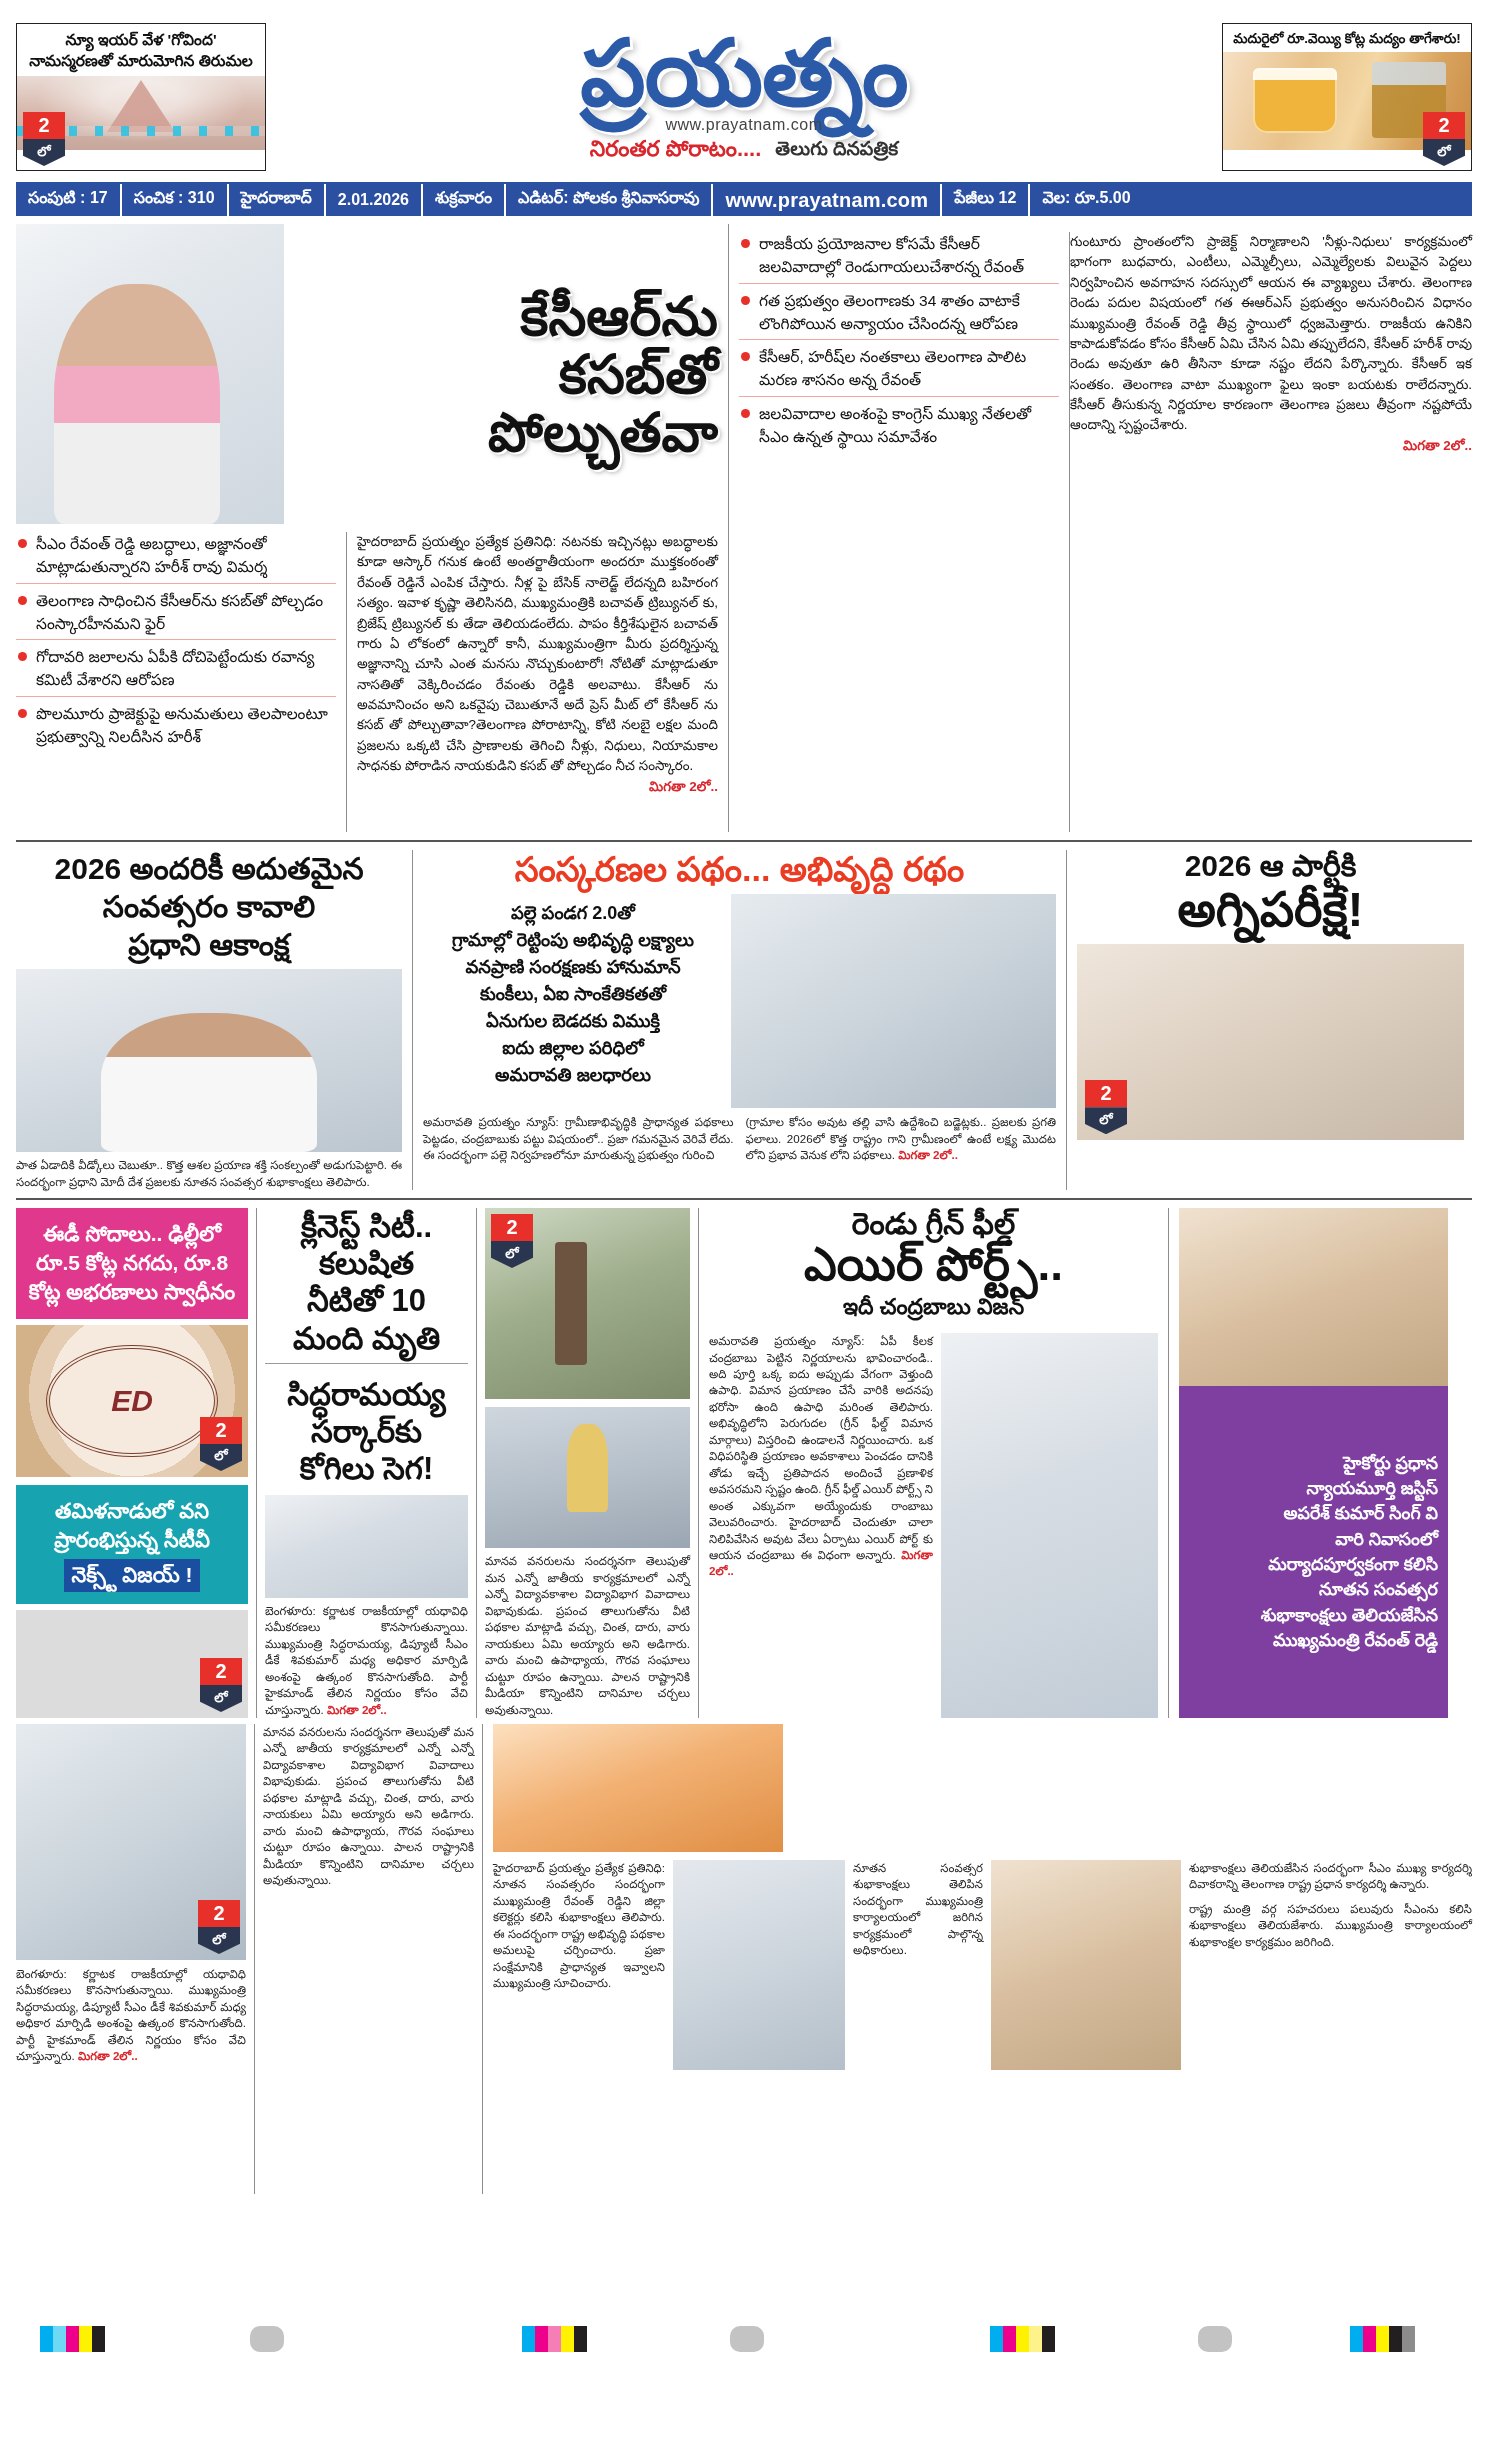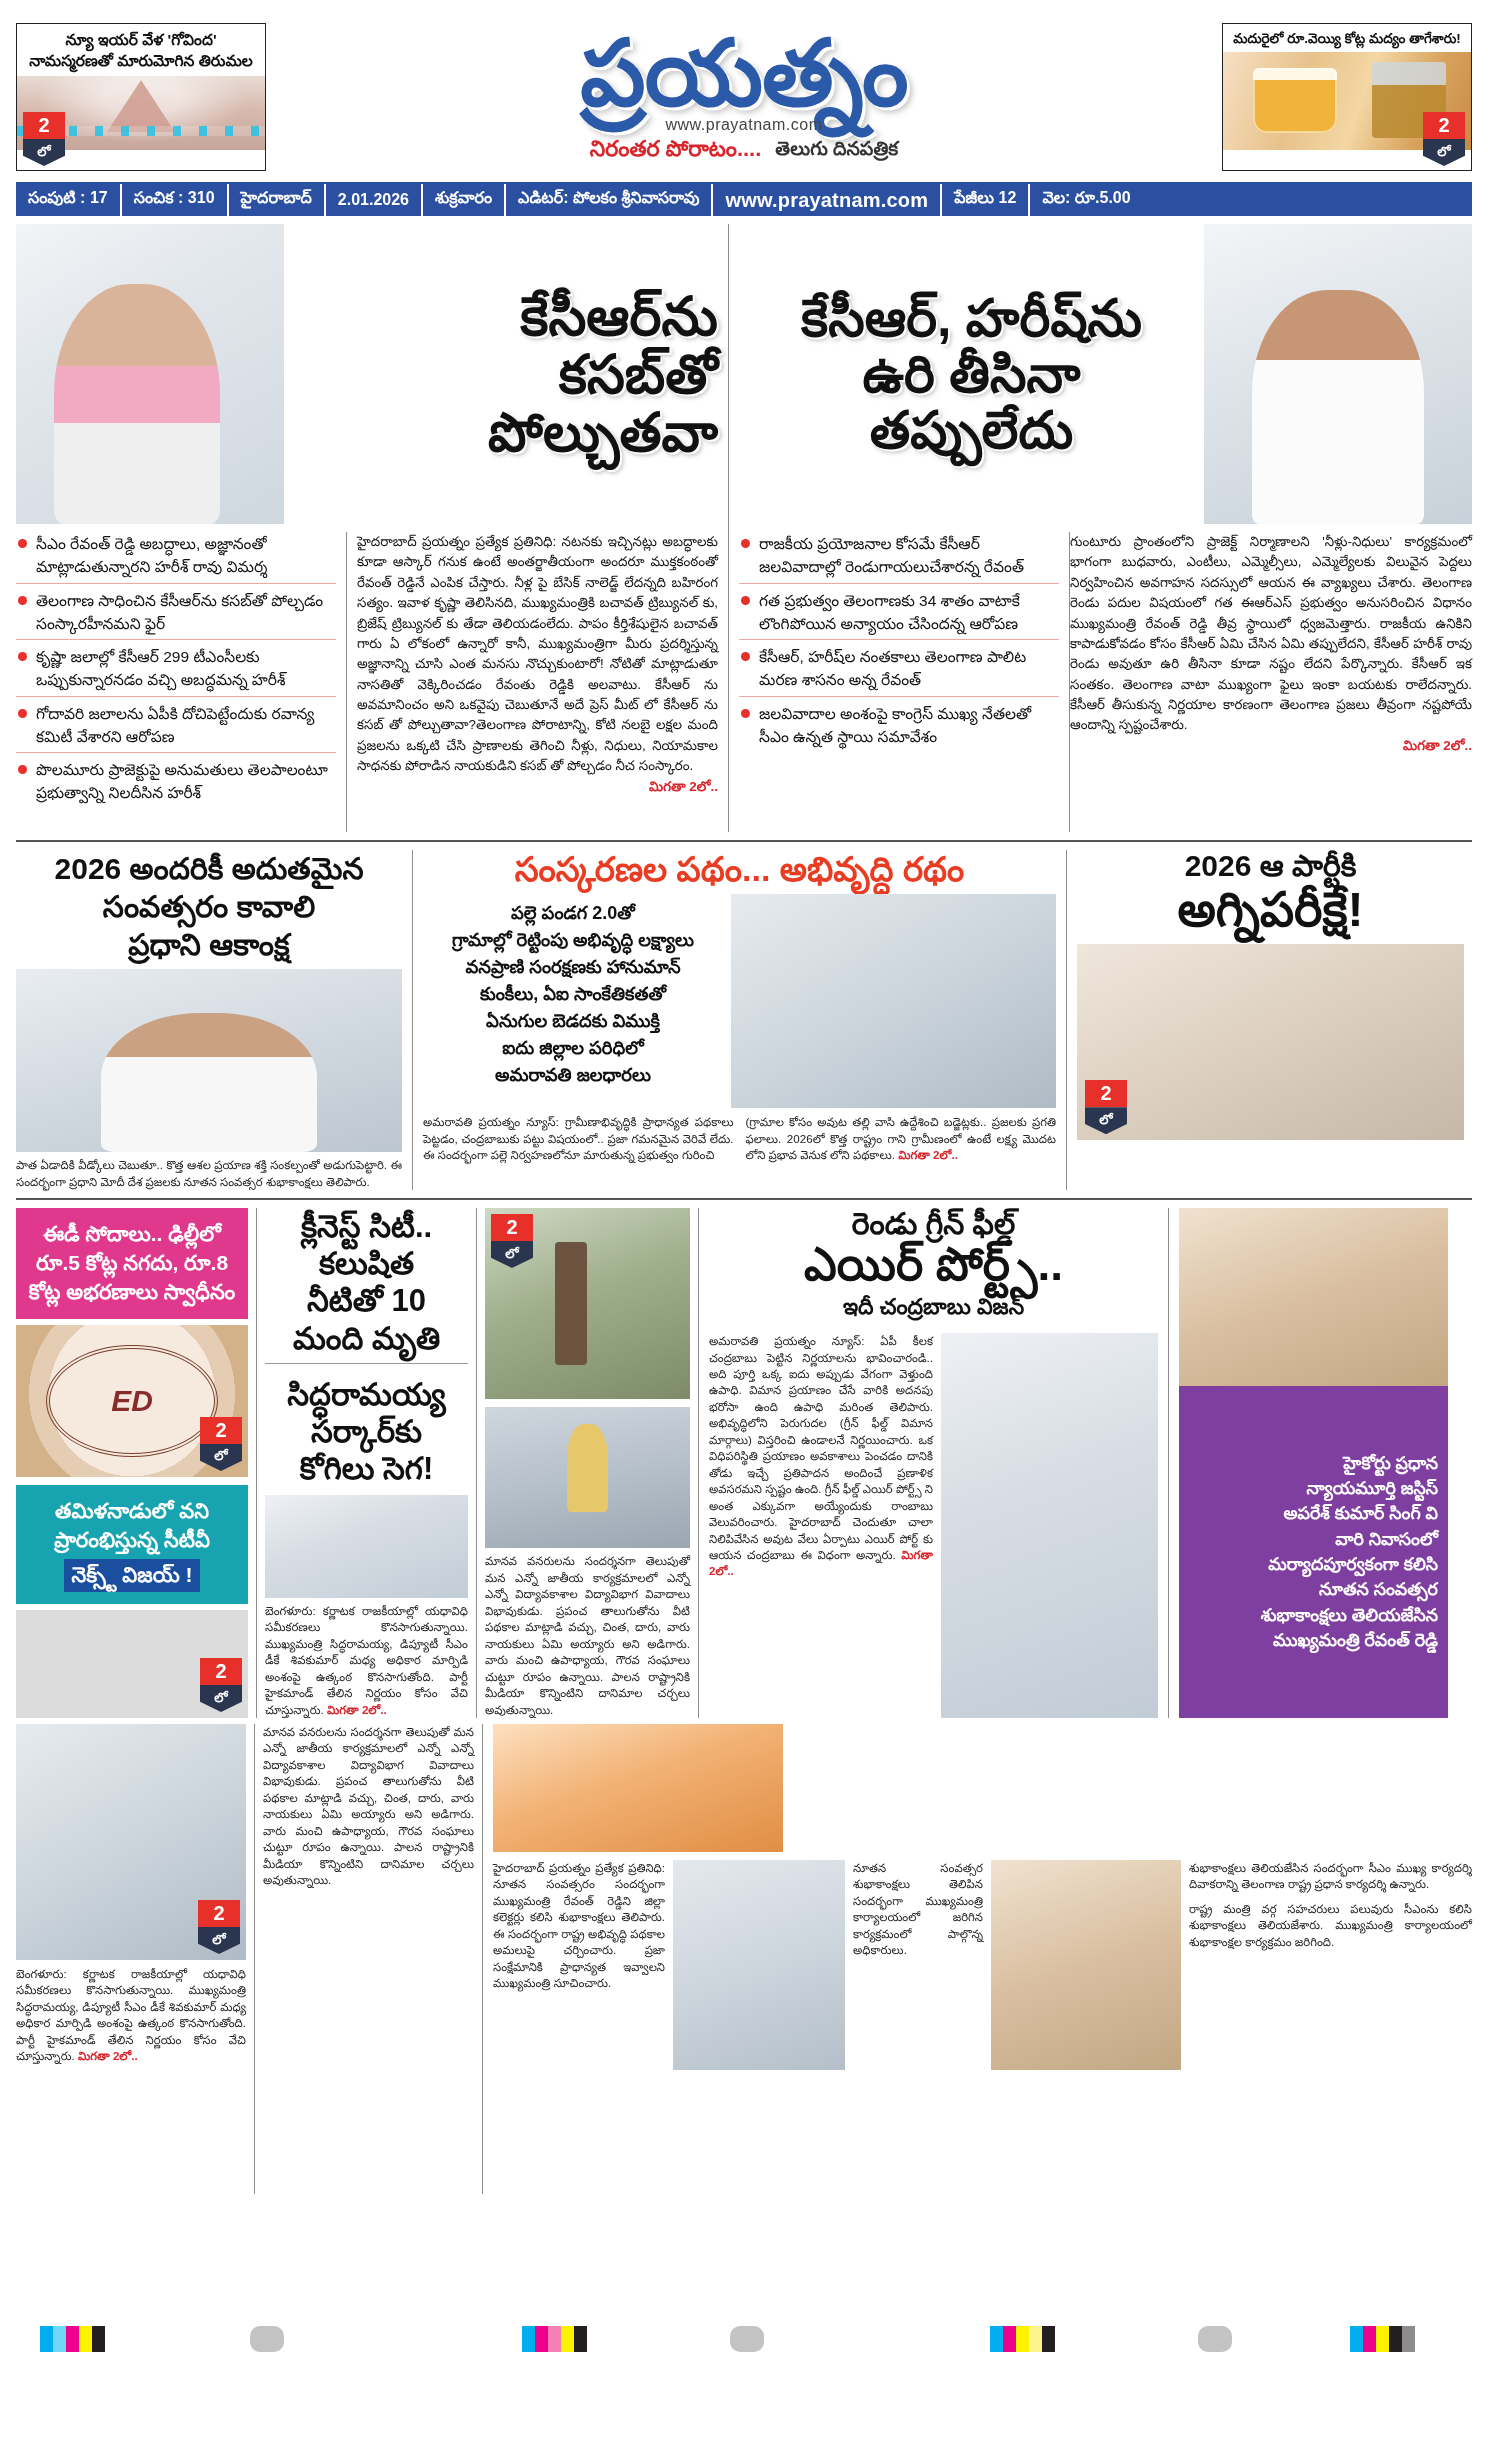--- a/index.html
+++ b/index.html
@@ -218,42 +218,31 @@
             <div>కేసీఆర్‌ను</div>
             <div>కసబ్‌తో</div>
             <div>పోల్చుతవా</div>
           </div>
         </div>
       </div>
       <div class="flex" style="margin-top:8px; flex:1;">
         <ul class="bullets" style="width:330px; padding-right:10px;">
           <li>సీఎం రేవంత్ రెడ్డి అబద్ధాలు, అజ్ఞానంతో మాట్లాడుతున్నారని హరీశ్ రావు విమర్శ</li>
           <li>తెలంగాణ సాధించిన కేసీఆర్‌ను కసబ్‌తో పోల్చడం సంస్కారహీనమని ఫైర్</li>
-          <li>కృష్ణా జలాల్లో కేసీఆర్ 299 టీఎంసీలకు ఒప్పుకున్నారనడం వచ్చి అబద్ధమన్న హరీశ్</li>
           <li>గోదావరి జలాలను ఏపీకి దోచిపెట్టేందుకు రవాన్య కమిటీ వేశారని ఆరోపణ</li>
           <li style="border-bottom:none;">పొలమూరు ప్రాజెక్టుపై అనుమతులు తెలపాలంటూ ప్రభుత్వాన్ని నిలదీసిన హరీశ్</li>
         </ul>
         <div class="vrule" style="flex:1; padding-left:10px;">
           <p class="body-text">హైదరాబాద్ ప్రయత్నం ప్రత్యేక ప్రతినిధి: నటనకు ఇచ్చినట్లు అబద్ధాలకు కూడా ఆస్కార్ గనుక ఉంటే అంతర్జాతీయంగా అందరూ ముక్తకంఠంతో రేవంత్ రెడ్డినే ఎంపిక చేస్తారు. నీళ్ల పై బేసిక్ నాలెడ్జ్ లేదన్నది బహిరంగ సత్యం. ఇవాళ కృష్ణా తెలిసినది, ముఖ్యమంత్రికి బచావత్ ట్రిబ్యునల్ కు, బ్రిజేష్ ట్రిబ్యునల్ కు తేడా తెలియడంలేదు. పాపం కీర్తిశేషులైన బచావత్ గారు ఏ లోకంలో ఉన్నారో కానీ, ముఖ్యమంత్రిగా మీరు ప్రదర్శిస్తున్న అజ్ఞానాన్ని చూసి ఎంత మనసు నొచ్చుకుంటారో! నోటితో మాట్లాడుతూ నాసతితో వెక్కిరించడం రేవంతు రెడ్డికి అలవాటు. కేసీఆర్ ను అవమానించం అని ఒకవైపు చెబుతూనే అదే ప్రెస్ మీట్ లో కేసీఆర్ ను కసబ్ తో పోల్చుతావా?తెలంగాణ పోరాటాన్ని, కోటి నలబై లక్షల మంది ప్రజలను ఒక్కటి చేసి ప్రాణాలకు తెగించి నీళ్లు, నిధులు, నియామకాల సాధనకు పోరాడిన నాయకుడిని కసబ్ తో పోల్చడం నీచ సంస్కారం.</p>
           <div class="body-text" style="text-align:right;"><span class="more">మిగతా 2లో..</span></div>
         </div>
       </div>
     </div>
 
     <div class="col vrule" style="width:744px; padding-left:10px;">
-      <div class="flex" style="height:300px;">
-        <div style="flex:1; display:flex; flex-direction:column; justify-content:center;">
-          <div class="tel-head" style="font-size:52px; text-align:center;">
-            <div>కేసీఆర్, హరీష్‌ను</div>
-            <div>ఉరి తీసినా</div>
-            <div>తప్పులేదు</div>
-          </div>
-        </div>
-        <div class="ph ph-revanth" style="width:268px; height:300px;"></div>
-      </div>
       <div class="flex" style="margin-top:8px; flex:1;">
         <ul class="bullets" style="width:330px; padding-right:10px;">
           <li>రాజకీయ ప్రయోజనాల కోసమే కేసీఆర్ జలవివాదాల్లో రెండుగాయలుచేశారన్న రేవంత్</li>
           <li>గత ప్రభుత్వం తెలంగాణకు 34 శాతం వాటాకే లొంగిపోయిన అన్యాయం చేసిందన్న ఆరోపణ</li>
           <li>కేసీఆర్, హరీష్‌ల నంతకాలు తెలంగాణ పాలిట మరణ శాసనం అన్న రేవంత్</li>
           <li style="border-bottom:none;">జలవివాదాల అంశంపై కాంగ్రెస్ ముఖ్య నేతలతో సీఎం ఉన్నత స్థాయి సమావేశం</li>
         </ul>
         <div class="vrule" style="flex:1; ">
           <p class="body-text">గుంటూరు ప్రాంతంలోని ప్రాజెక్ట్ నిర్మాణాలని 'నీళ్లు-నిధులు' కార్యక్రమంలో భాగంగా బుధవారు, ఎంటీలు, ఎమ్మెల్సీలు, ఎమ్మెల్యేలకు విలువైన పెద్దలు నిర్వహించిన అవగాహన సదస్సులో ఆయన ఈ వ్యాఖ్యలు చేశారు. తెలంగాణ రెండు పదుల విషయంలో గత ఈఆర్ఎస్ ప్రభుత్వం అనుసరించిన విధానం ముఖ్యమంత్రి రేవంత్ రెడ్డి తీవ్ర స్థాయిలో ధ్వజమెత్తారు. రాజకీయ ఉనికిని కాపాడుకోవడం కోసం కేసీఆర్ ఏమి చేసిన ఏమి తప్పులేదని, కేసీఆర్ హరీశ్ రావు రెండు అవుతూ ఉరి తీసినా కూడా నష్టం లేదని పేర్కొన్నారు. కేసీఆర్ ఇక సంతకం. తెలంగాణ వాటా ముఖ్యంగా ఫైలు ఇంకా బయటకు రాలేదన్నారు. కేసీఆర్ తీసుకున్న నిర్ణయాల కారణంగా తెలంగాణ ప్రజలు తీవ్రంగా నష్టపోయే ఆందాన్ని స్పష్టంచేశారు.</p>
           <div class="body-text" style="text-align:right;"><span class="more">మిగతా 2లో..</span></div>

